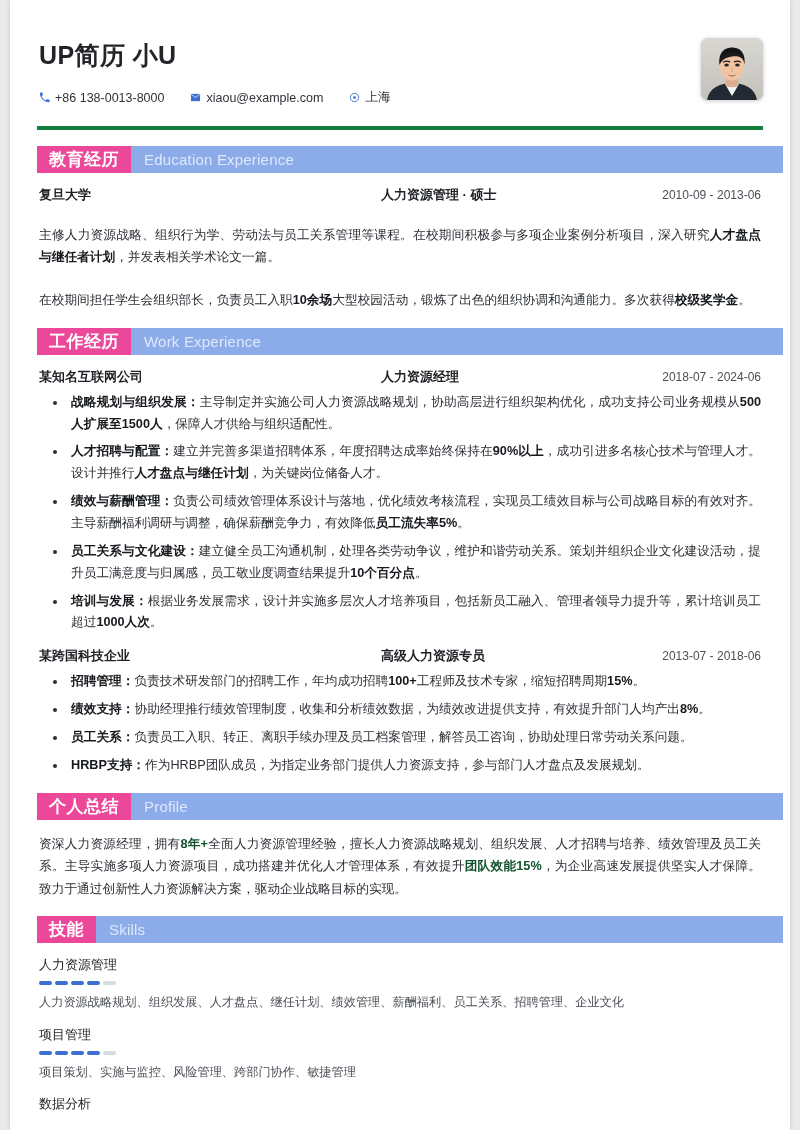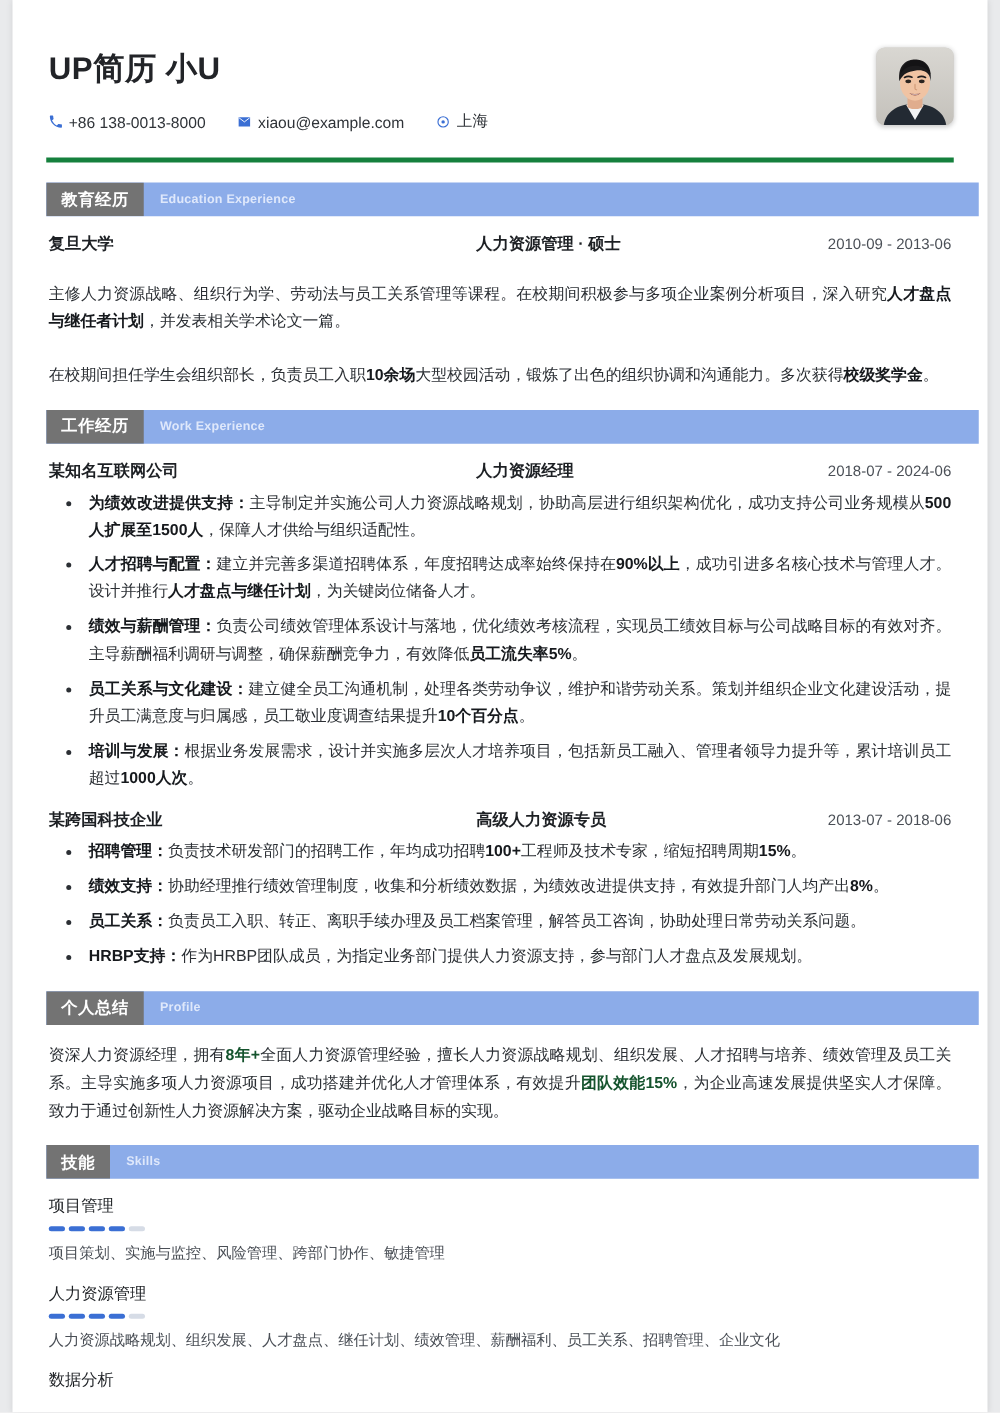--- a/index.html
+++ b/index.html
@@ -65,37 +65,36 @@
   .section { margin-top: 16px; }
   .sec-bar {
     display: flex;
     align-items: stretch;
     height: 27px;
     width: 746px;
     background: #8cace9;
     overflow: hidden;
   }
   .sec-cn {
-    background: #737373;
+    background: #ec4899;
     color: #ffffff;
-    font-size: 13px;
+    font-size: 17px;
     font-weight: 700;
     padding: 0 12px;
     display: flex;
     align-items: center;
     letter-spacing: 0.5px;
   }
   .sec-en {
     color: #dfe8fb;
-    font-size: 10px;
+    font-size: 15px;
     display: flex;
     align-items: center;
     padding-left: 13px;
     letter-spacing: 0.2px;
-    font-weight: bold;
   }
 
   .sec-body { padding: 0 2px; }
 
   
   .entry { margin-top: 13px; }
   .entry-row {
     display: flex;
     align-items: baseline;
     font-size: 13px;
@@ -271,21 +270,21 @@
     </div>
     <div class="sec-body">
 
       <div class="entry">
         <div class="entry-row">
           <div class="entry-org">某知名互联网公司</div>
           <div class="entry-title">人力资源经理</div>
           <div class="entry-date">2018-07 - 2024-06</div>
         </div>
         <ul class="bullets">
-          <li><b>为绩效改进提供支持：</b><span>主导制定并实施公司人力资源战略规划，协助高层进行组织架构优化，成功支持公司业务规模从</span><b>500人扩展至1500人</b><span>，保障人才供给与组织适配性。</span></li>
+          <li><b>战略规划与组织发展：</b><span>主导制定并实施公司人力资源战略规划，协助高层进行组织架构优化，成功支持公司业务规模从</span><b>500人扩展至1500人</b><span>，保障人才供给与组织适配性。</span></li>
           <li><b>人才招聘与配置：</b><span>建立并完善多渠道招聘体系，年度招聘达成率始终保持在</span><b>90%以上</b><span>，成功引进多名核心技术与管理人才。设计并推行</span><b>人才盘点与继任计划</b><span>，为关键岗位储备人才。</span></li>
           <li><b>绩效与薪酬管理：</b><span>负责公司绩效管理体系设计与落地，优化绩效考核流程，实现员工绩效目标与公司战略目标的有效对齐。主导薪酬福利调研与调整，确保薪酬竞争力，有效降低</span><b>员工流失率5%</b><span>。</span></li>
           <li><b>员工关系与文化建设：</b><span>建立健全员工沟通机制，处理各类劳动争议，维护和谐劳动关系。策划并组织企业文化建设活动，提升员工满意度与归属感，员工敬业度调查结果提升</span><b>10个百分点</b><span>。</span></li>
           <li><b>培训与发展：</b><span>根据业务发展需求，设计并实施多层次人才培养项目，包括新员工融入、管理者领导力提升等，累计培训员工超过</span><b>1000人次</b><span>。</span></li>
         </ul>
       </div>
 
       <div class="entry">
         <div class="entry-row">
           <div class="entry-org">某跨国科技企业</div>
@@ -314,44 +313,44 @@
   </div>
 
   <div class="section">
     <div class="sec-bar">
       <div class="sec-cn">技能</div>
       <div class="sec-en">Skills</div>
     </div>
     <div class="sec-body">
 
       <div class="skill">
+        <div class="skill-name">人力资源管理</div>
+        <div class="skill-rating">
+            <span class="seg on"></span>
+            <span class="seg on"></span>
+            <span class="seg on"></span>
+            <span class="seg on"></span>
+            <span class="seg"></span>
+          </div>
+        <div class="skill-items">人力资源战略规划、组织发展、人才盘点、继任计划、绩效管理、薪酬福利、员工关系、招聘管理、企业文化</div>
+      </div>
+
+      <div class="skill">
         <div class="skill-name">项目管理</div>
         <div class="skill-rating">
             <span class="seg on"></span>
             <span class="seg on"></span>
             <span class="seg on"></span>
             <span class="seg on"></span>
             <span class="seg"></span>
           </div>
         <div class="skill-items">项目策划、实施与监控、风险管理、跨部门协作、敏捷管理</div>
       </div>
 
       <div class="skill">
-        <div class="skill-name">人力资源管理</div>
-        <div class="skill-rating">
-            <span class="seg on"></span>
-            <span class="seg on"></span>
-            <span class="seg on"></span>
-            <span class="seg on"></span>
-            <span class="seg"></span>
-          </div>
-        <div class="skill-items">人力资源战略规划、组织发展、人才盘点、继任计划、绩效管理、薪酬福利、员工关系、招聘管理、企业文化</div>
-      </div>
-
-      <div class="skill">
         <div class="skill-name">数据分析</div>
 
       </div>
 
     </div>
   </div>
 
 </div>
 
 </body></html>

